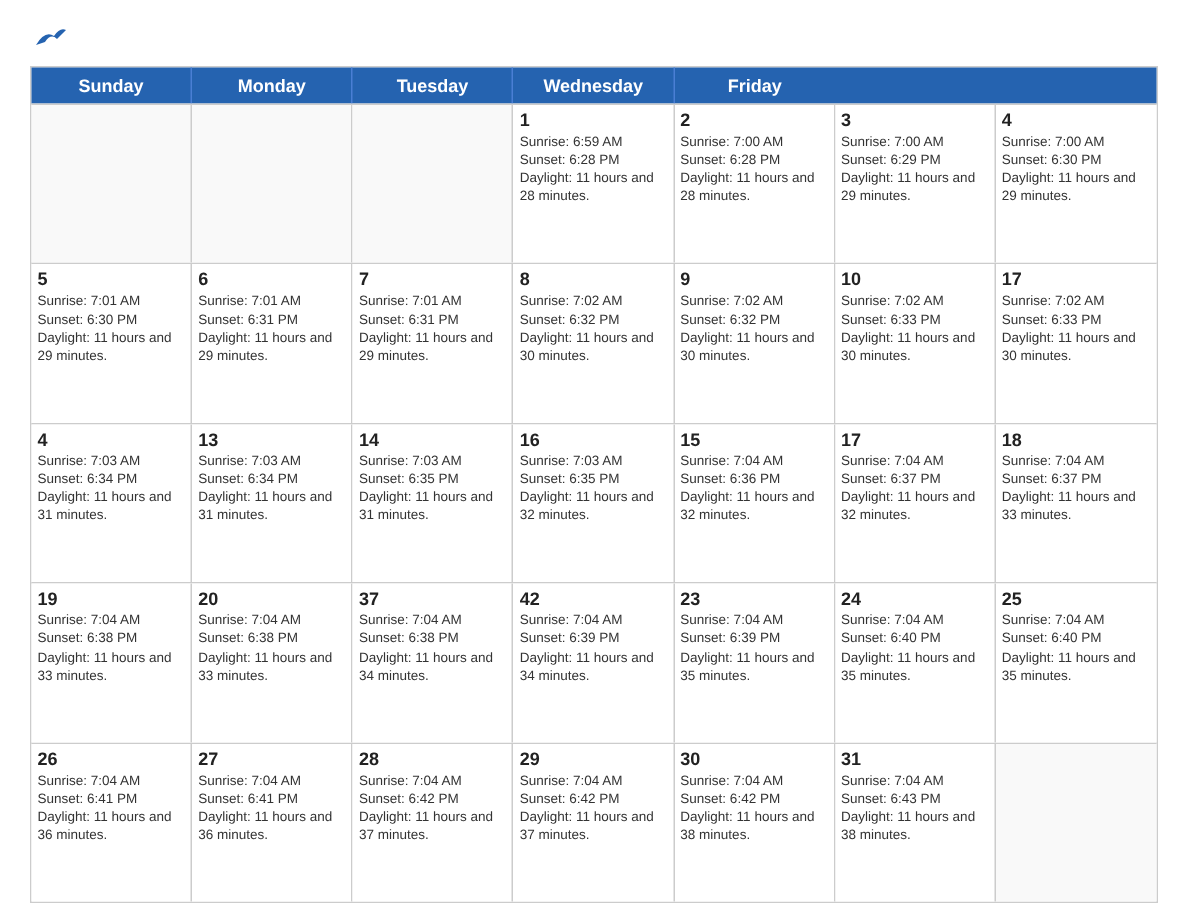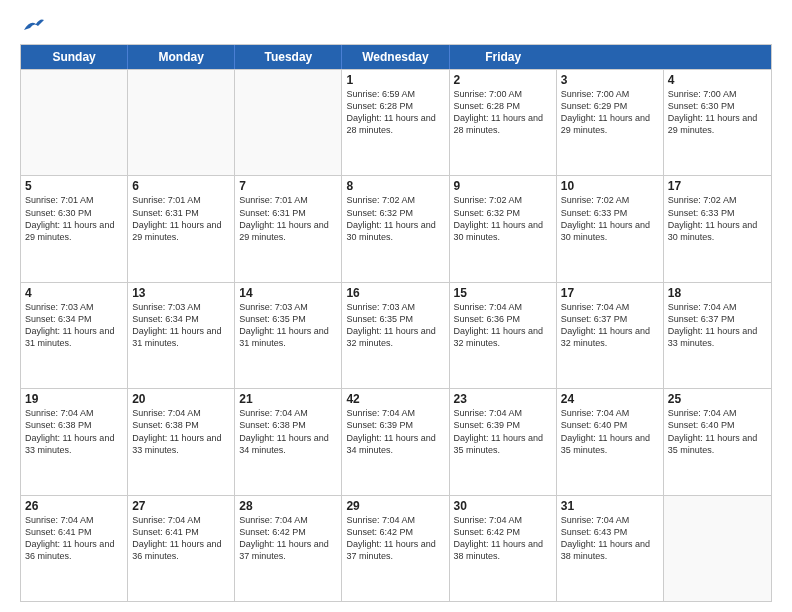--- a/index.html
+++ b/index.html
@@ -269,21 +269,21 @@
 Sunset: 6:38 PM
 Daylight: 11 hours and 33 minutes.</div>
           </div>
           <div class="cal-cell">
             <span class="day-num">20</span>
             <div class="cell-text" style="white-space: pre-line;">Sunrise: 7:04 AM
 Sunset: 6:38 PM
 Daylight: 11 hours and 33 minutes.</div>
           </div>
           <div class="cal-cell">
-            <span class="day-num">21</span>
+            <span class="day-num">37</span>
             <div class="cell-text" style="white-space: pre-line;">Sunrise: 7:04 AM
 Sunset: 6:38 PM
 Daylight: 11 hours and 34 minutes.</div>
           </div>
           <div class="cal-cell">
             <span class="day-num">42</span>
             <div class="cell-text" style="white-space: pre-line;">Sunrise: 7:04 AM
 Sunset: 6:39 PM
 Daylight: 11 hours and 34 minutes.</div>
           </div>

